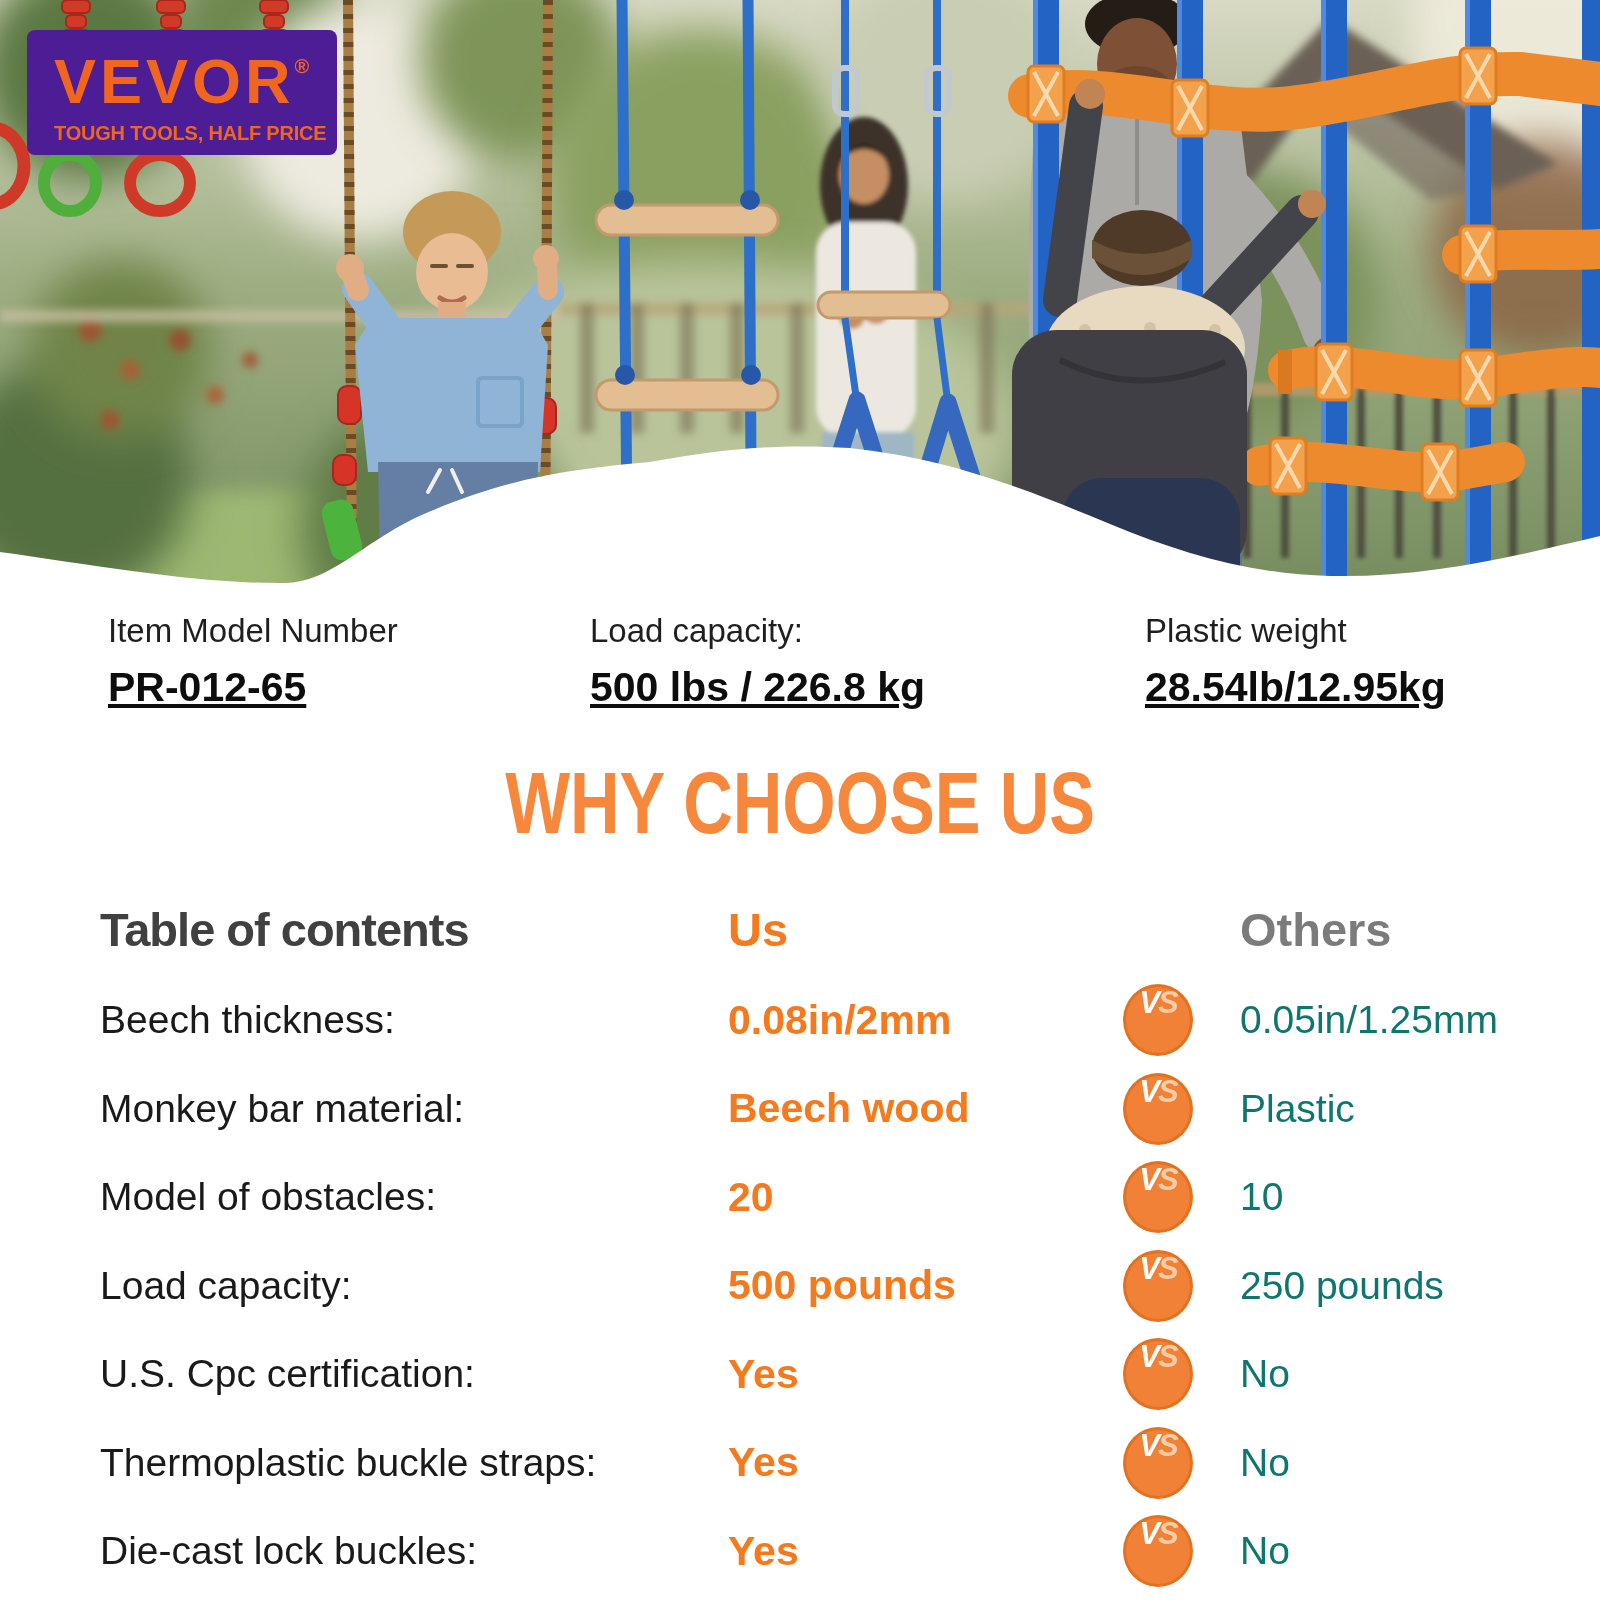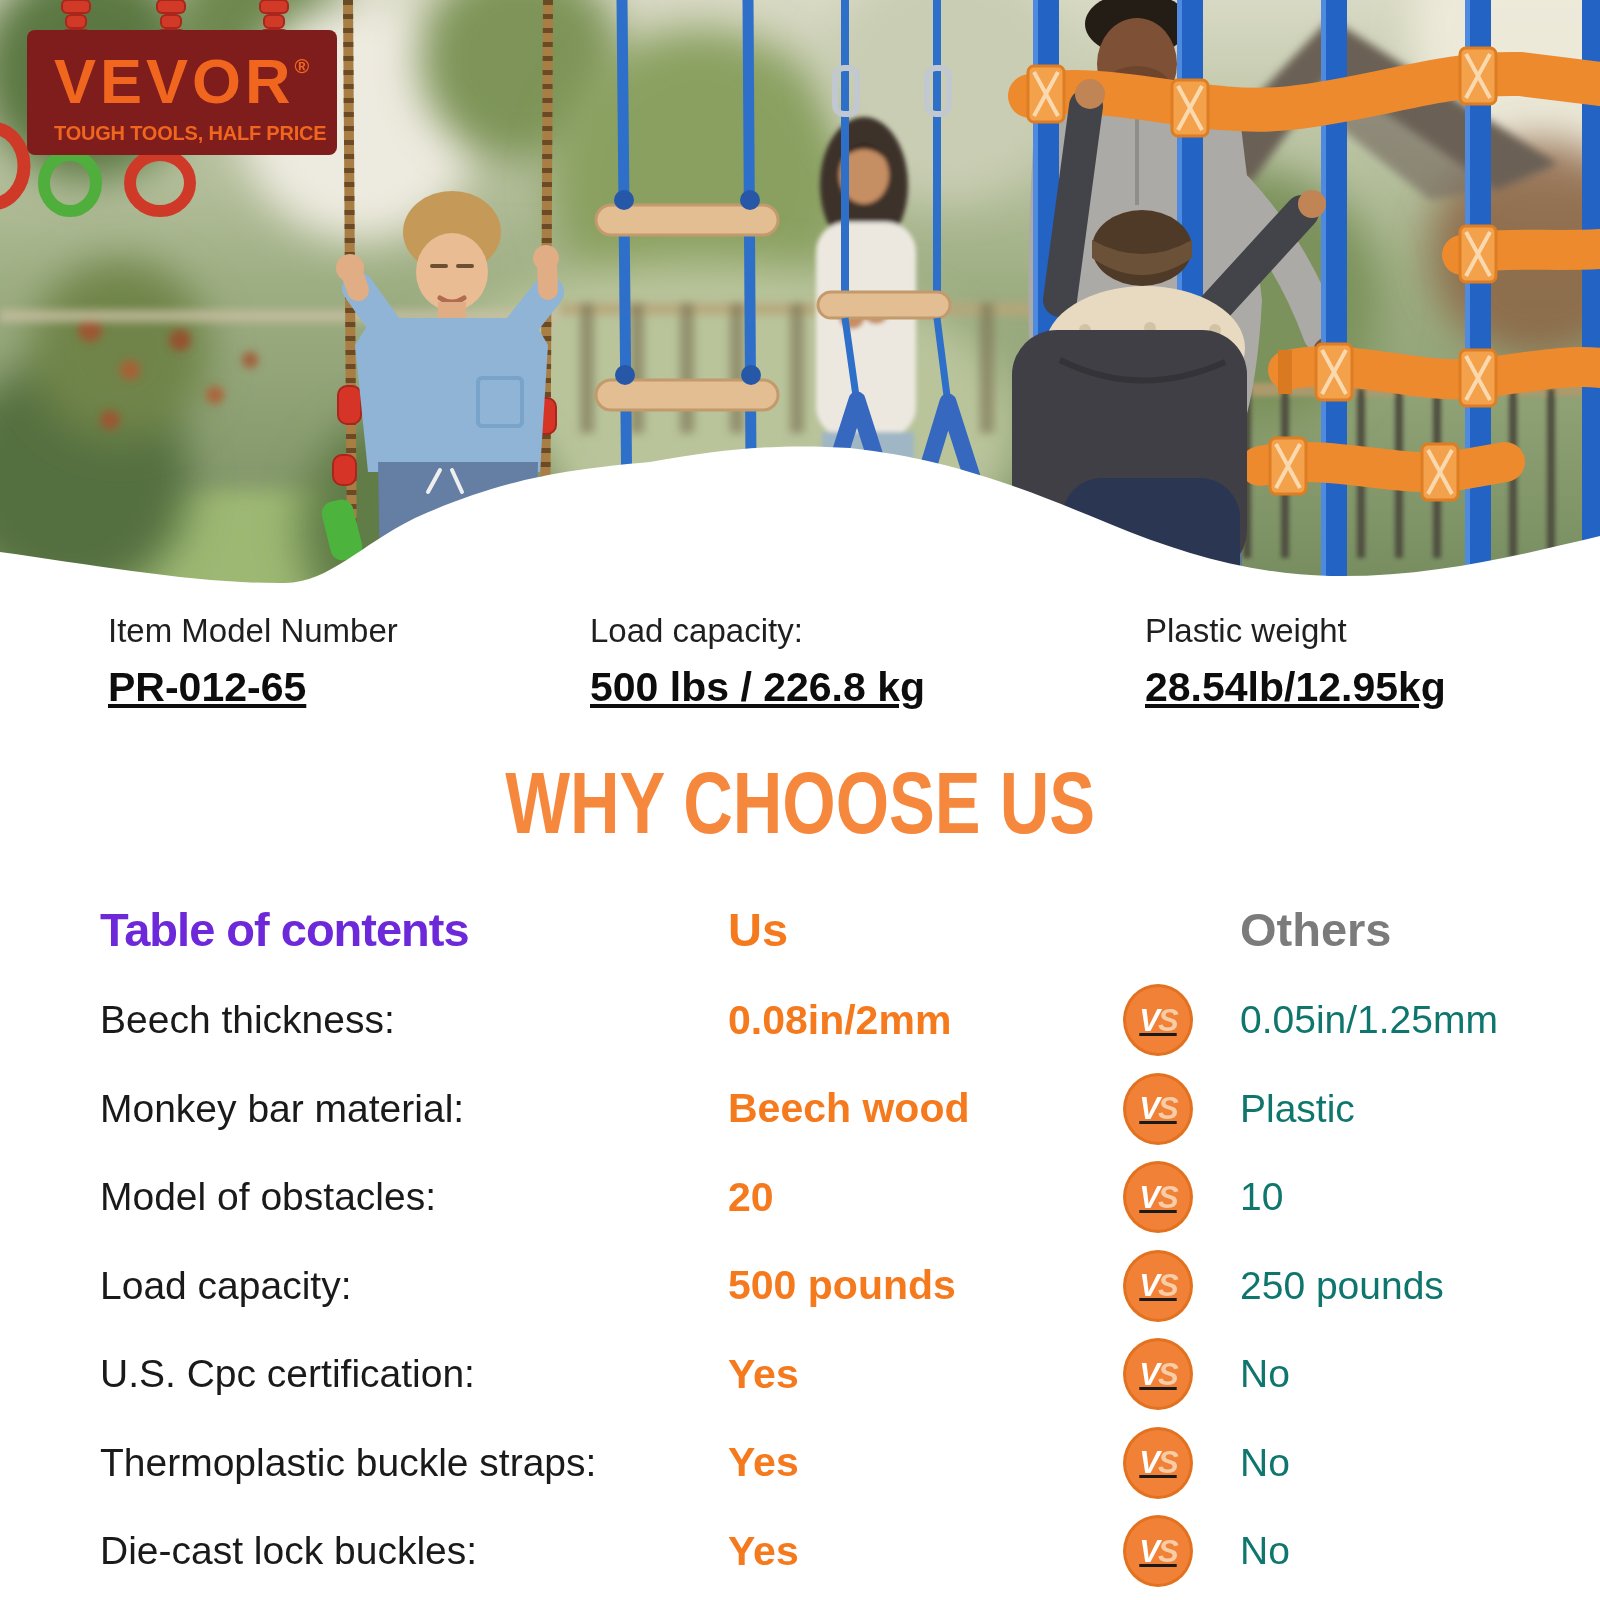--- a/index.html
+++ b/index.html
@@ -1,46 +1,46 @@
 <!DOCTYPE html>
 <html><head>
 <meta charset="utf-8">
 <style>
   html,body{margin:0;padding:0;background:#ffffff;}
   .canvas{position:relative;width:1600px;height:1600px;background:#ffffff;overflow:hidden;
           font-family:"Liberation Sans",sans-serif;color:#1a1a1a;}
   
   .hero{position:absolute;left:0;top:0;width:1600px;height:620px;}
-  .logo-card{position:absolute;left:27px;top:30px;width:310px;height:125px;background:#7f1d1d;
+  .logo-card{position:absolute;left:27px;top:30px;width:310px;height:125px;background:#4c1d95;
              border-radius:8px;padding:20px 0 0 27px;box-sizing:border-box;z-index:5;}
   .logo-text{font-size:63px;font-weight:900;color:#F1661F;letter-spacing:4px;line-height:1;}
   .logo-reg{font-size:20px;font-weight:700;position:relative;top:-30px;letter-spacing:0;}
   .logo-tagline{font-size:20px;font-weight:700;color:#F1661F;letter-spacing:-0.2px;margin-top:9px;}
   
   .spec{position:absolute;top:612px;}
   .spec-label{font-size:33px;color:#1f1f1f;}
   .spec-value{font-size:41px;font-weight:700;color:#0d0d0d;margin-top:14px;text-decoration:underline;}
   .spec1{left:108px;} .spec2{left:590px;} .spec3{left:1145px;}
   
   .why{position:absolute;top:752px;left:0;width:1600px;text-align:center;}
   .why-inner{display:inline-block;font-size:88px;font-weight:900;color:#F6883D;
              letter-spacing:0px;transform:scale(0.78,1);transform-origin:center;white-space:nowrap;}
   
   .cmp-grid{display:grid;grid-template-columns:628px 383px 129px 1fr;padding-left:100px;align-items:center;}
   .cmp-header{position:absolute;top:902px;left:0;width:1600px;}
-  .h-feature{font-size:47px;font-weight:900;color:#6d28d9;letter-spacing:-1px;}
+  .h-feature{font-size:47px;font-weight:900;color:#404040;letter-spacing:-1px;}
   .h-us{font-size:47px;font-weight:900;color:#F5791D;}
   .h-others{font-size:47px;font-weight:900;color:#7B7B7B;}
   .cmp-rows{position:absolute;top:976px;left:0;width:1600px;}
   .cmp-row{height:88.5px;}
   .c-feature{font-size:39px;color:#1a1a1a;}
   .c-us{font-size:41px;font-weight:900;color:#F5791D;}
   .c-others{font-size:39px;color:#0f766e;}
   .vs-badge{width:70px;height:72px;margin-left:12px;border-radius:50%;background:#F08136;
-            border:3px solid #E2721F;box-sizing:border-box;display:flex;align-items:center;justify-content:center;text-decoration:underline;}
+            border:3px solid #E2721F;box-sizing:border-box;display:flex;justify-content:center;}
   .vs-text{font-style:italic;font-weight:900;font-size:31px;letter-spacing:-2px;color:#F7CDA8;line-height:1;}
   .vs-text::first-letter{color:#ffffff;}
 </style>
 </head>
 <body>
 
 <div class="canvas">
 
   <div class="hero">
     <svg width="1600" height="620" viewBox="0 0 1600 620">

